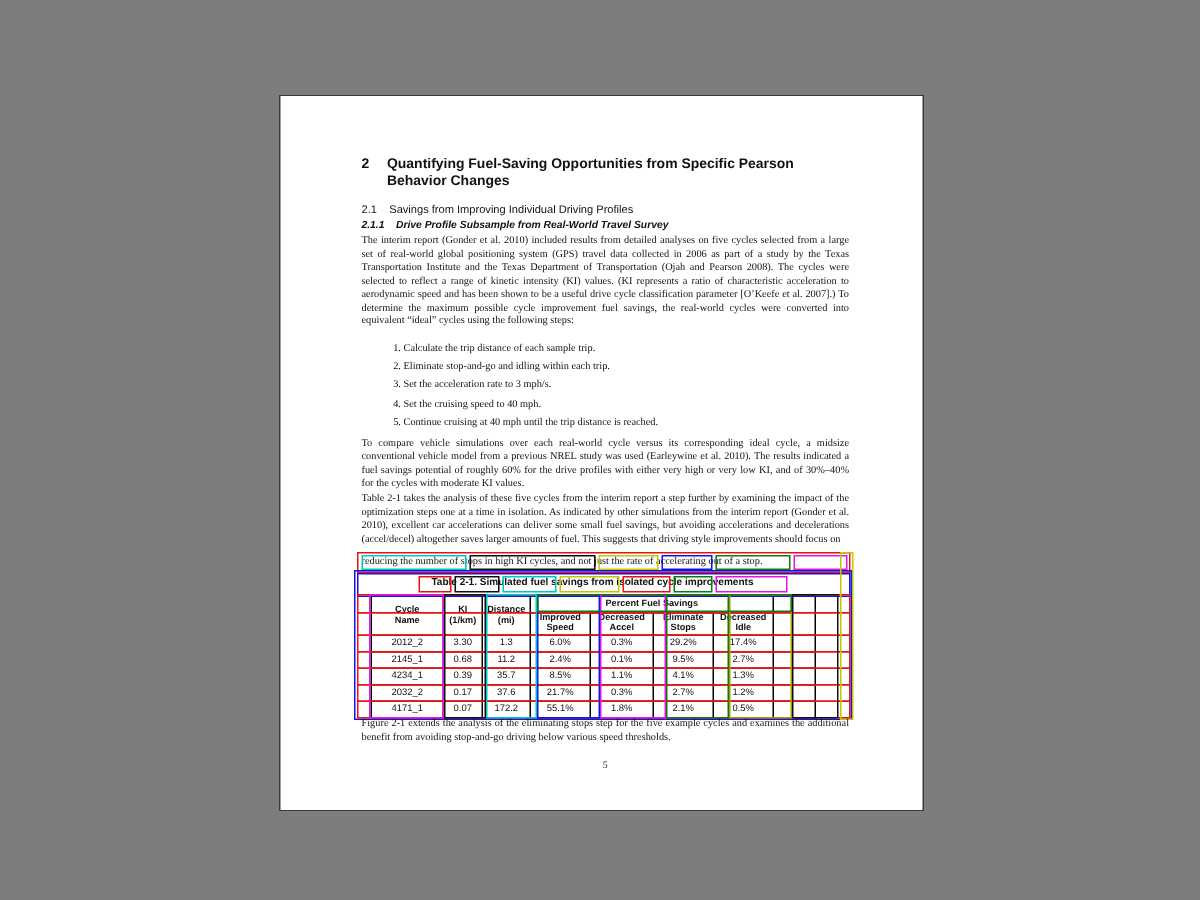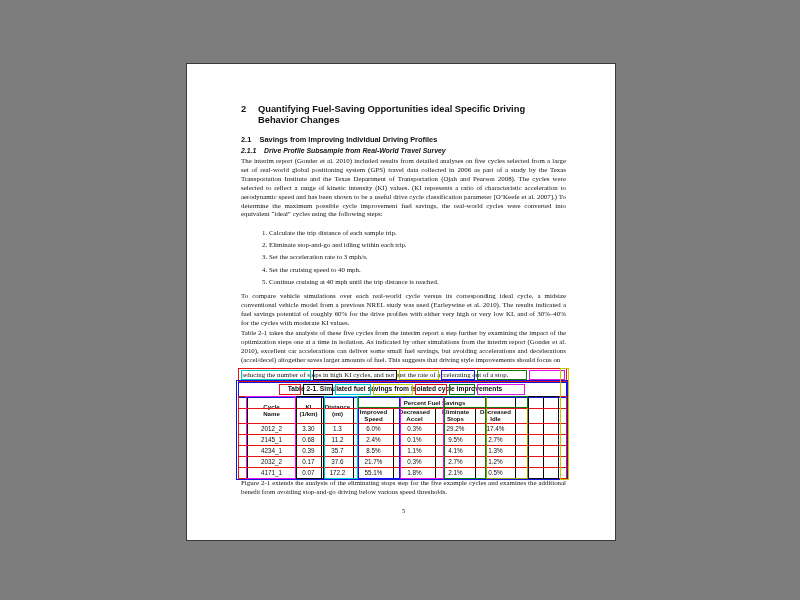--- a/index.html
+++ b/index.html
@@ -6,21 +6,21 @@
   body{width:800px;height:600px;position:relative;overflow:hidden;background:#7d7d7d;
        font-family:"Liberation Serif", serif;}
   .page{position:absolute;left:186px;top:63px;width:430px;height:478px;background:#fff;
         border:1px solid #3a3a3a;box-sizing:border-box;}
   .abs{position:absolute;}
   .h1{left:54px;top:40px;width:320px;display:flex;
       font-family:"Liberation Sans", sans-serif;font-weight:bold;font-size:9.3px;line-height:10.8px;color:#111;}
   .h1 .num{width:17px;flex:0 0 17px;}
   .h1 .txt{width:302px;}
   .h2{left:54px;top:71px;width:325px;font-family:"Liberation Sans", sans-serif;
-      font-weight:bold;font-size:7.4px;color:#111;white-space:pre;}
+      font-weight:normal;font-size:7.4px;color:#111;white-space:pre;}
   .h3{left:54px;top:83px;width:325px;font-family:"Liberation Sans", sans-serif;
       font-weight:bold;font-style:italic;font-size:6.9px;color:#111;white-space:pre;}
   .para{left:54px;top:0;width:325px;font-size:6.9px;line-height:8.9px;color:#111;
         text-align:justify;}
   .p1{top:93px;height:72px;}
   .p2{top:228px;height:38px;}
   .p3{top:265px;height:42px;overflow:hidden;}
   .p4{top:415px;height:20px;}
   .boxedline{left:54px;top:306px;width:330px;font-size:6.9px;line-height:10px;color:#111;white-space:nowrap;}
   ol.steps{left:54px;top:165px;width:320px;margin:0;padding:0 0 0 28px;
@@ -39,21 +39,21 @@
   
   .abox{position:absolute;border:1px solid #000;box-sizing:border-box;pointer-events:none;}
 </style>
 </head>
 <body style="background: rgb(125, 125, 125);">
 
 <div class="page" style="background: rgb(255, 255, 255);">
 
   <div class="abs h1">
     <span class="num">2</span>
-    <span class="txt">Quantifying Fuel-Saving Opportunities ideal Specific Driving Behavior Changes</span>
+    <span class="txt">Quantifying Fuel-Saving Opportunities from Specific Pearson Behavior Changes</span>
   </div>
 
   <div class="abs h2">2.1    Savings from Improving Individual Driving Profiles</div>
   <div class="abs h3">2.1.1    Drive Profile Subsample from Real-World Travel Survey</div>
 
   <div class="abs para p1">The interim report (Gonder et al. 2010) included results from detailed analyses on five cycles selected from a large set of real-world global positioning system (GPS) travel data collected in 2006 as part of a study by the Texas Transportation Institute and the Texas Department of Transportation (Ojah and Pearson 2008). The cycles were selected to reflect a range of kinetic intensity (KI) values. (KI represents a ratio of characteristic acceleration to aerodynamic speed and has been shown to be a useful drive cycle classification parameter [O’Keefe et al. 2007].) To determine the maximum possible cycle improvement fuel savings, the real-world cycles were converted into equivalent “ideal” cycles using the following steps:</div>
 
   <ol class="abs steps">
     <li>Calculate the trip distance of each sample trip.</li>
     <li>Eliminate stop-and-go and idling within each trip.</li>

